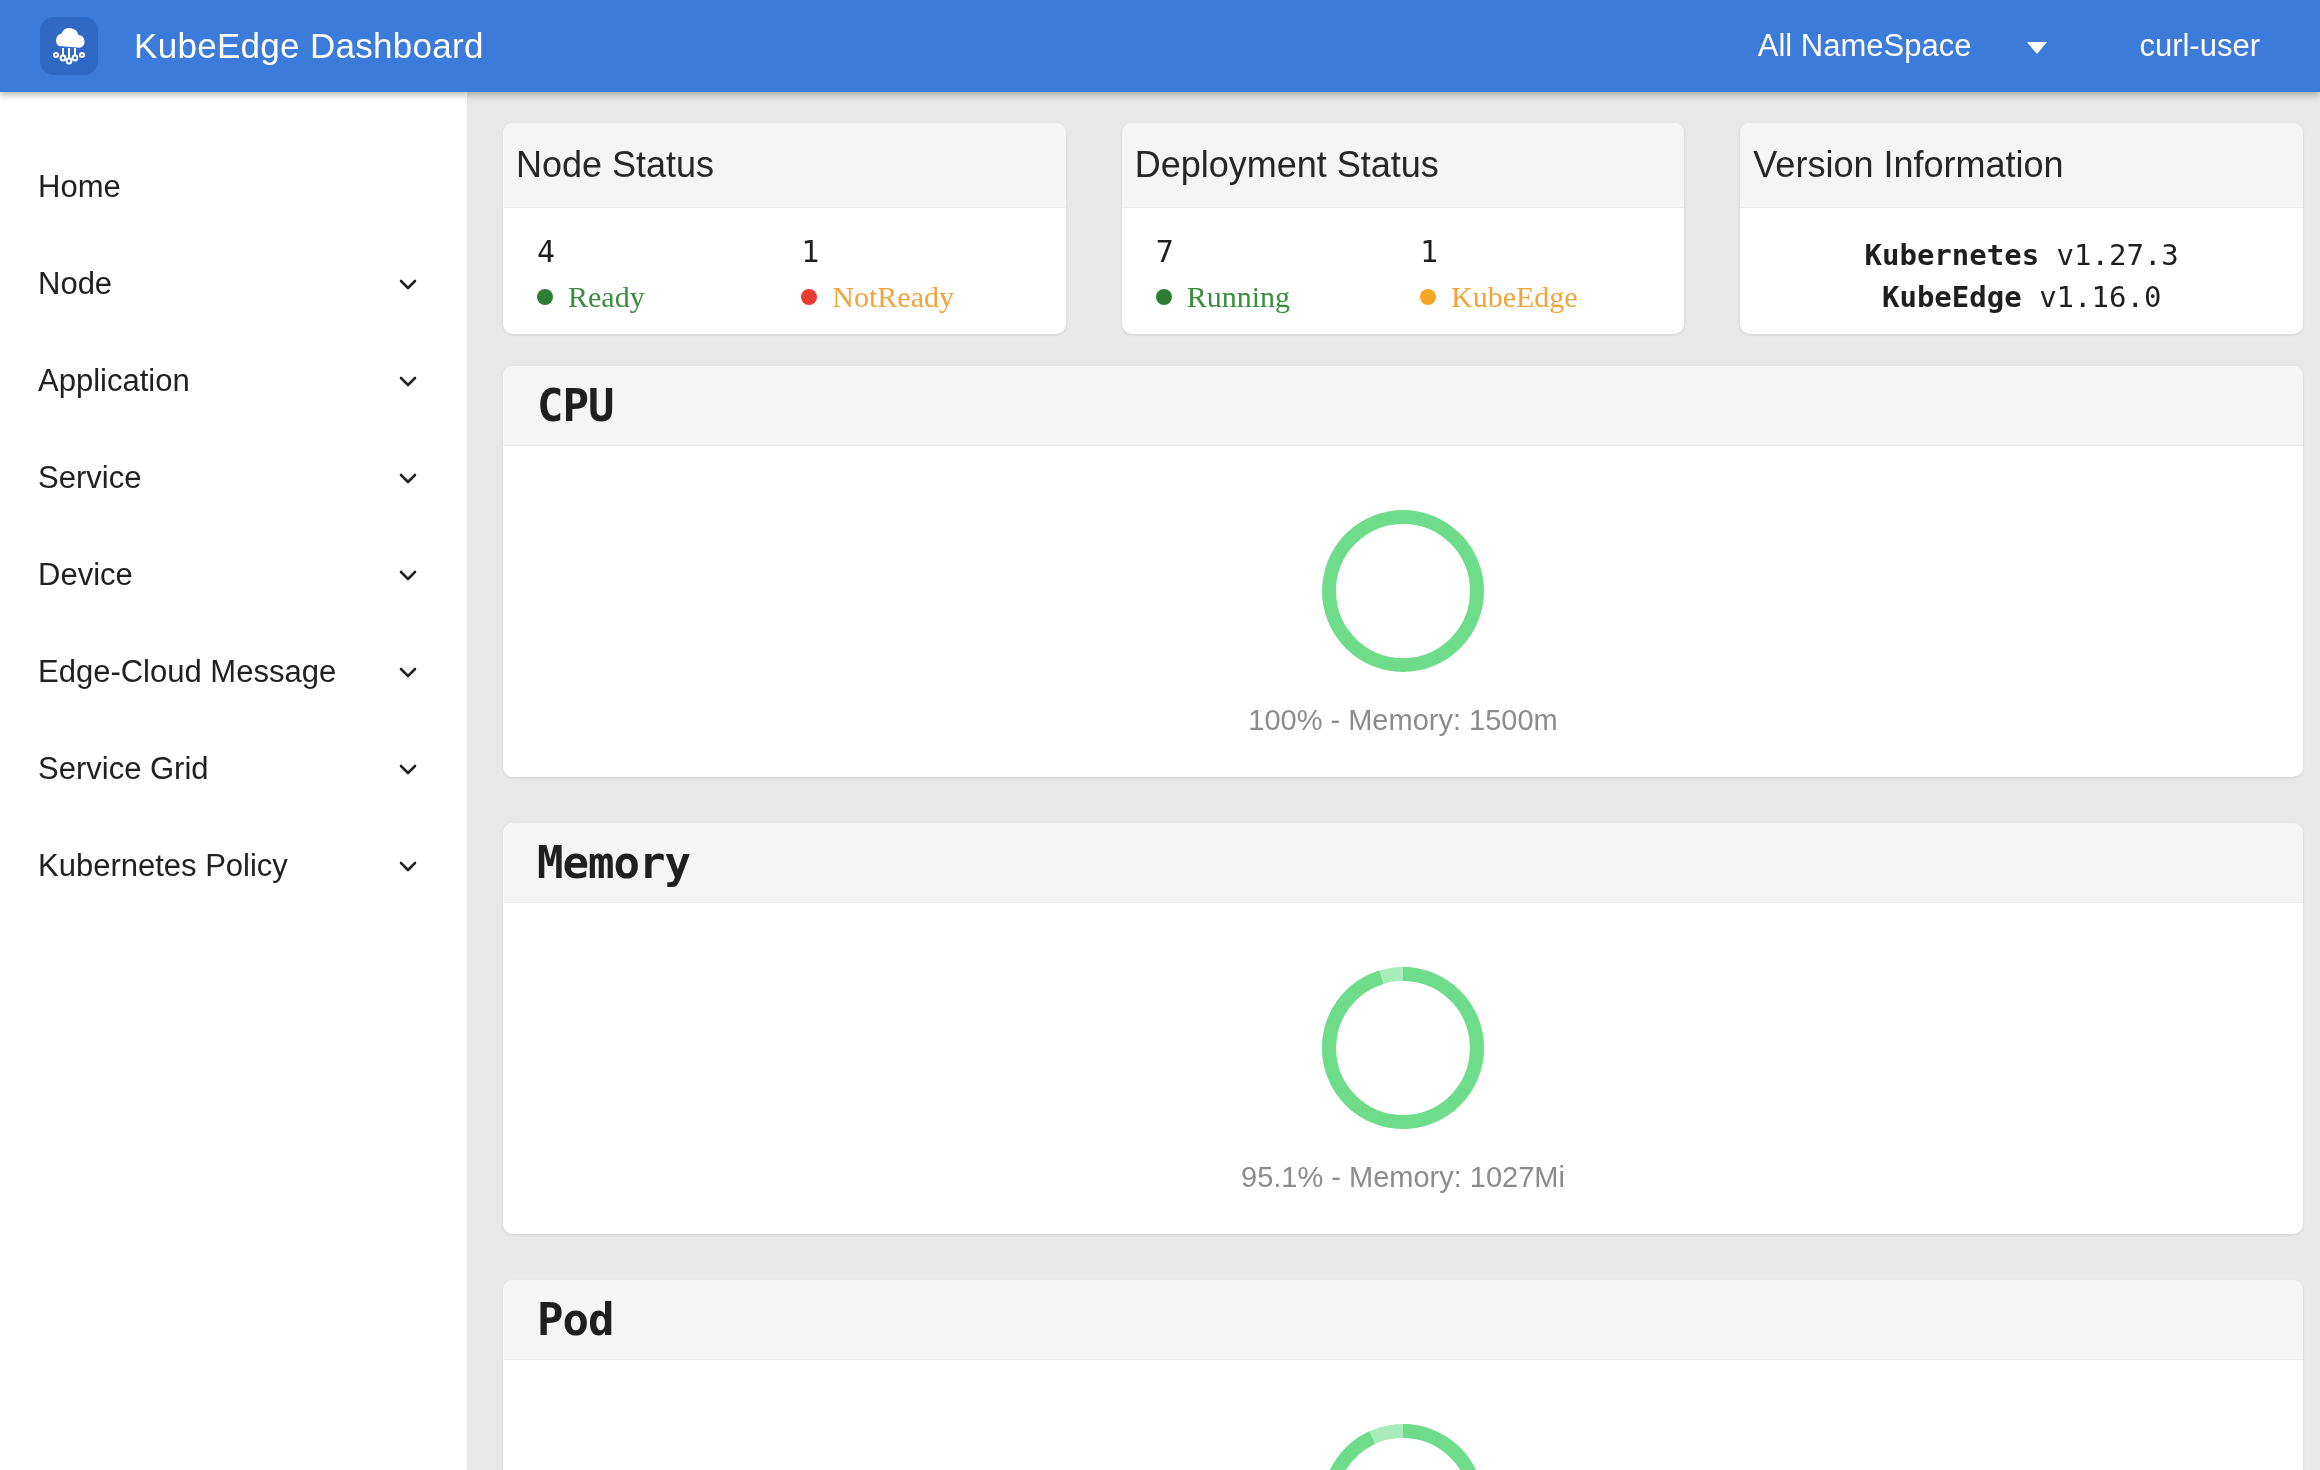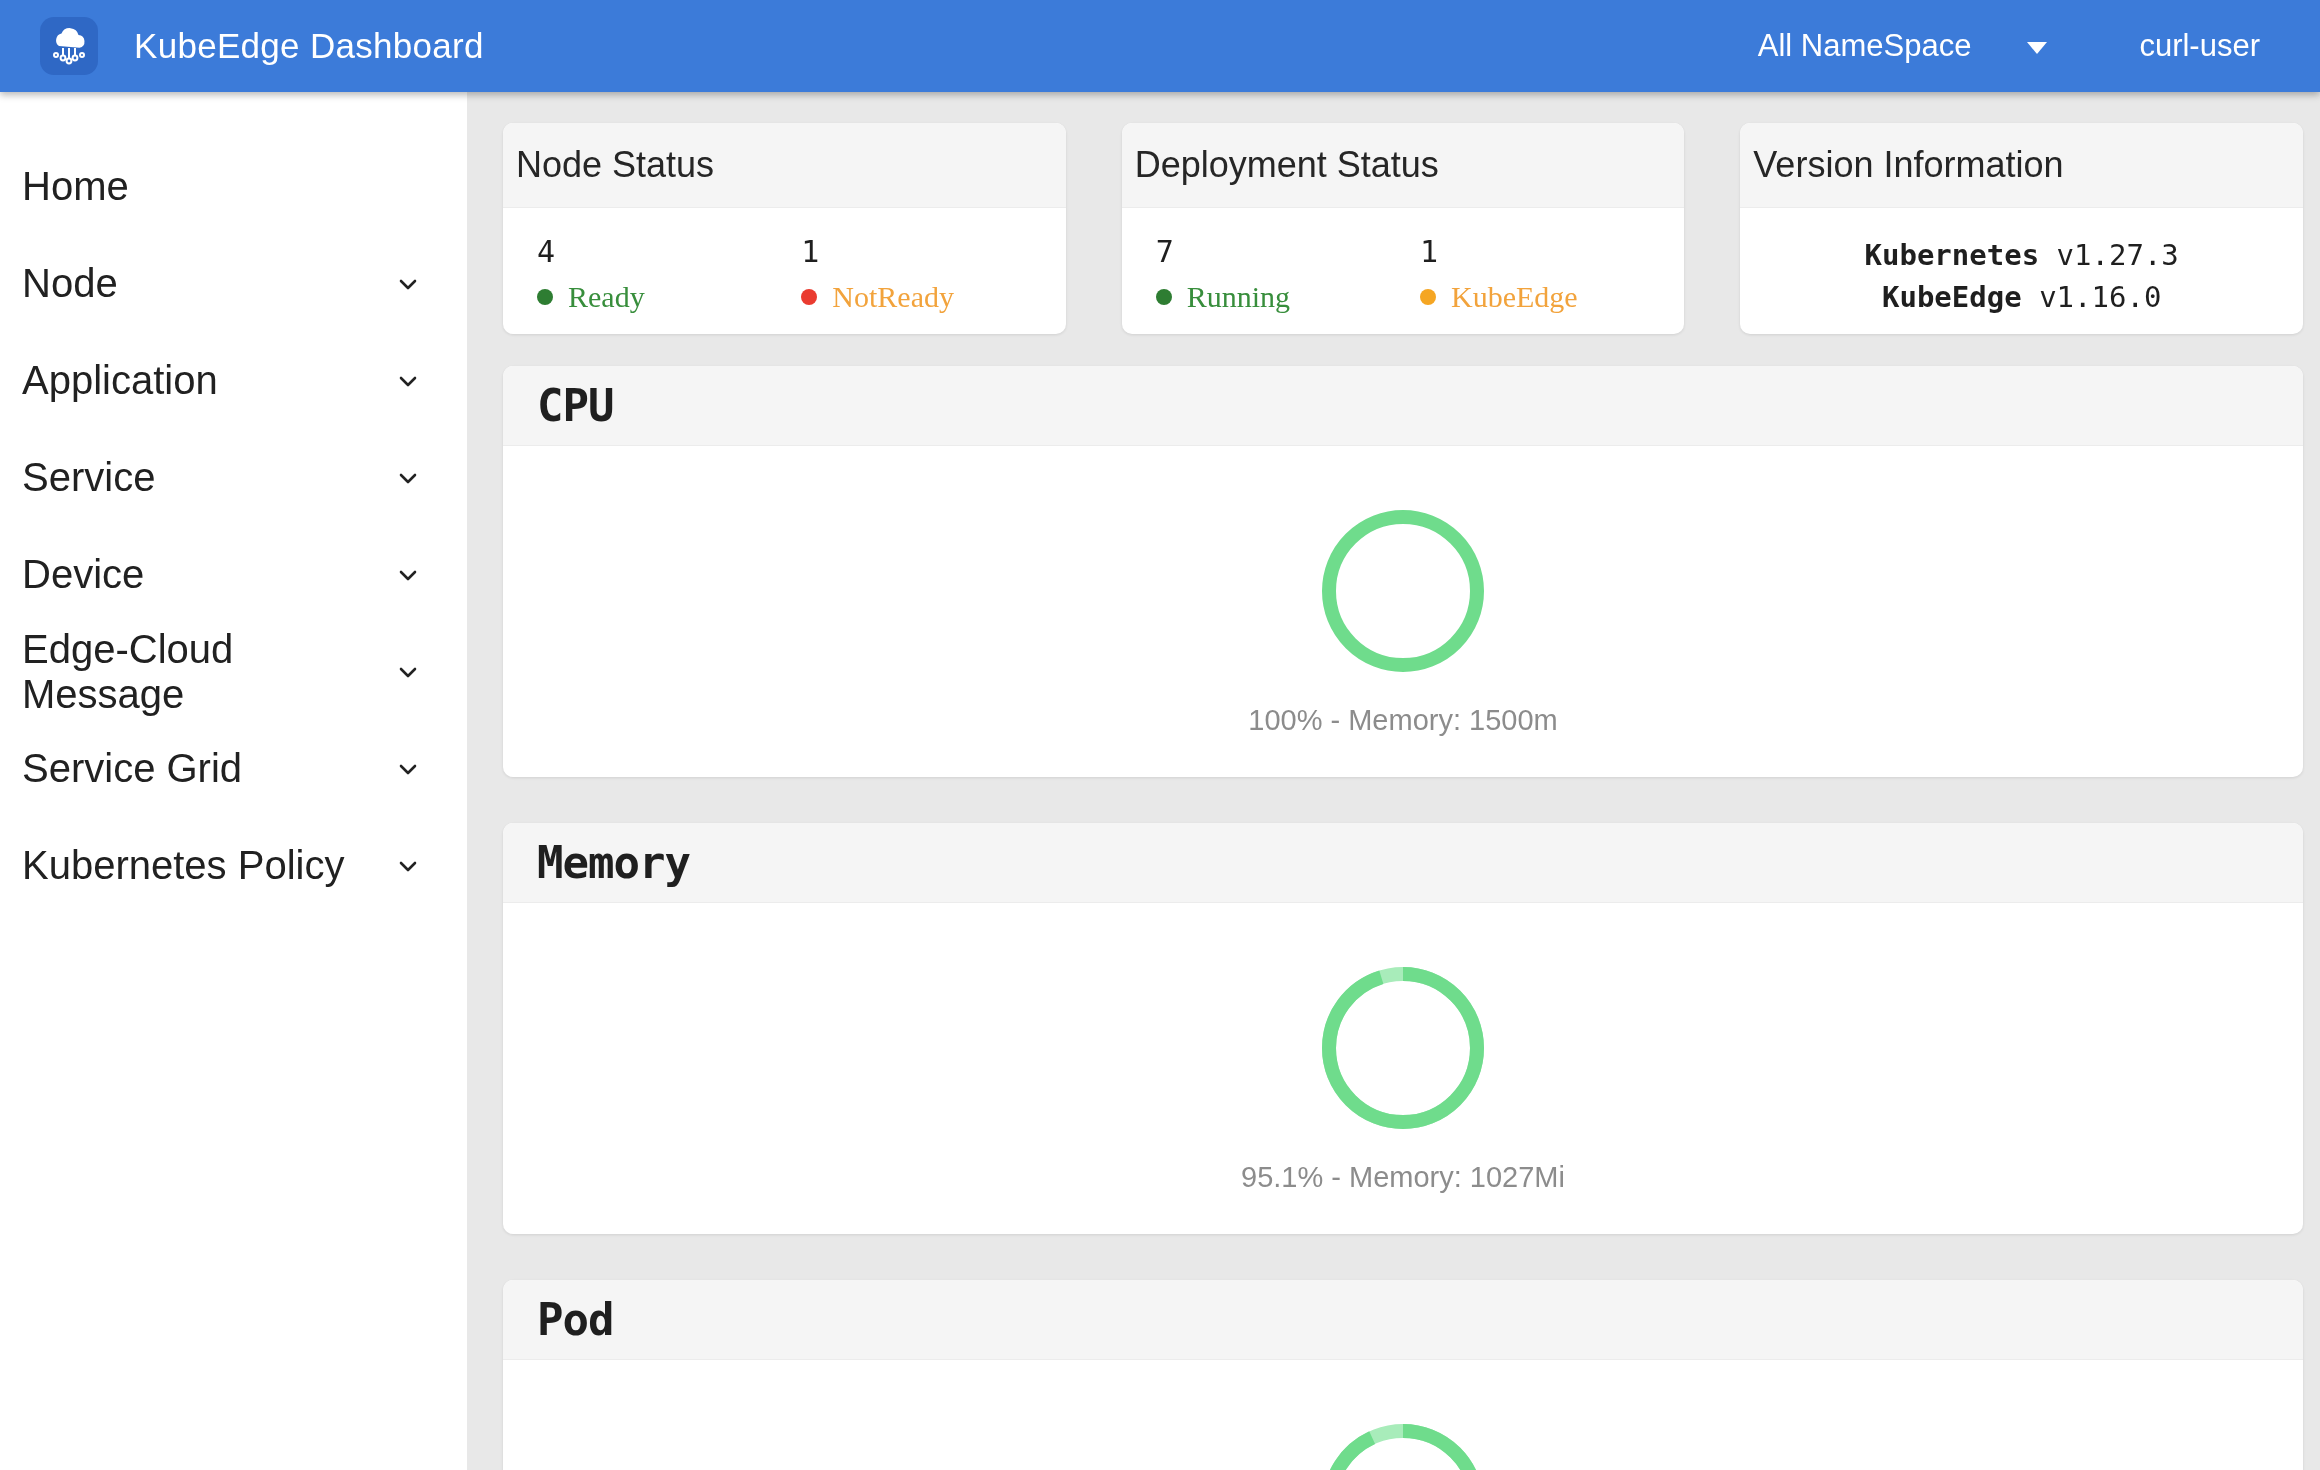--- a/index.html
+++ b/index.html
@@ -34,21 +34,21 @@
   .user-name { font-size:31px; cursor:pointer; }
 
   
   .sidebar {
     position:absolute; top:92px; left:0; width:467px; height:1378px;
     background:#ffffff; padding-top:46px; z-index:10;
   }
   .nav-item {
     height:97px; display:flex; align-items:center;
     padding:0 44px 0 22px; cursor:pointer;
-    color:#212121; font-size:40px;
+    color:#212121; font-size:31px;margin-left:16px;
   }
   .nav-item .label { flex:1; }
   .nav-item svg { flex:0 0 auto; }
 
   
   .content { position:absolute; top:123px; left:503px; width:1800px; }
 
   .card {
     background:#ffffff; border-radius:10px; overflow:hidden;
     box-shadow:0 1px 3px rgba(0,0,0,0.10);

